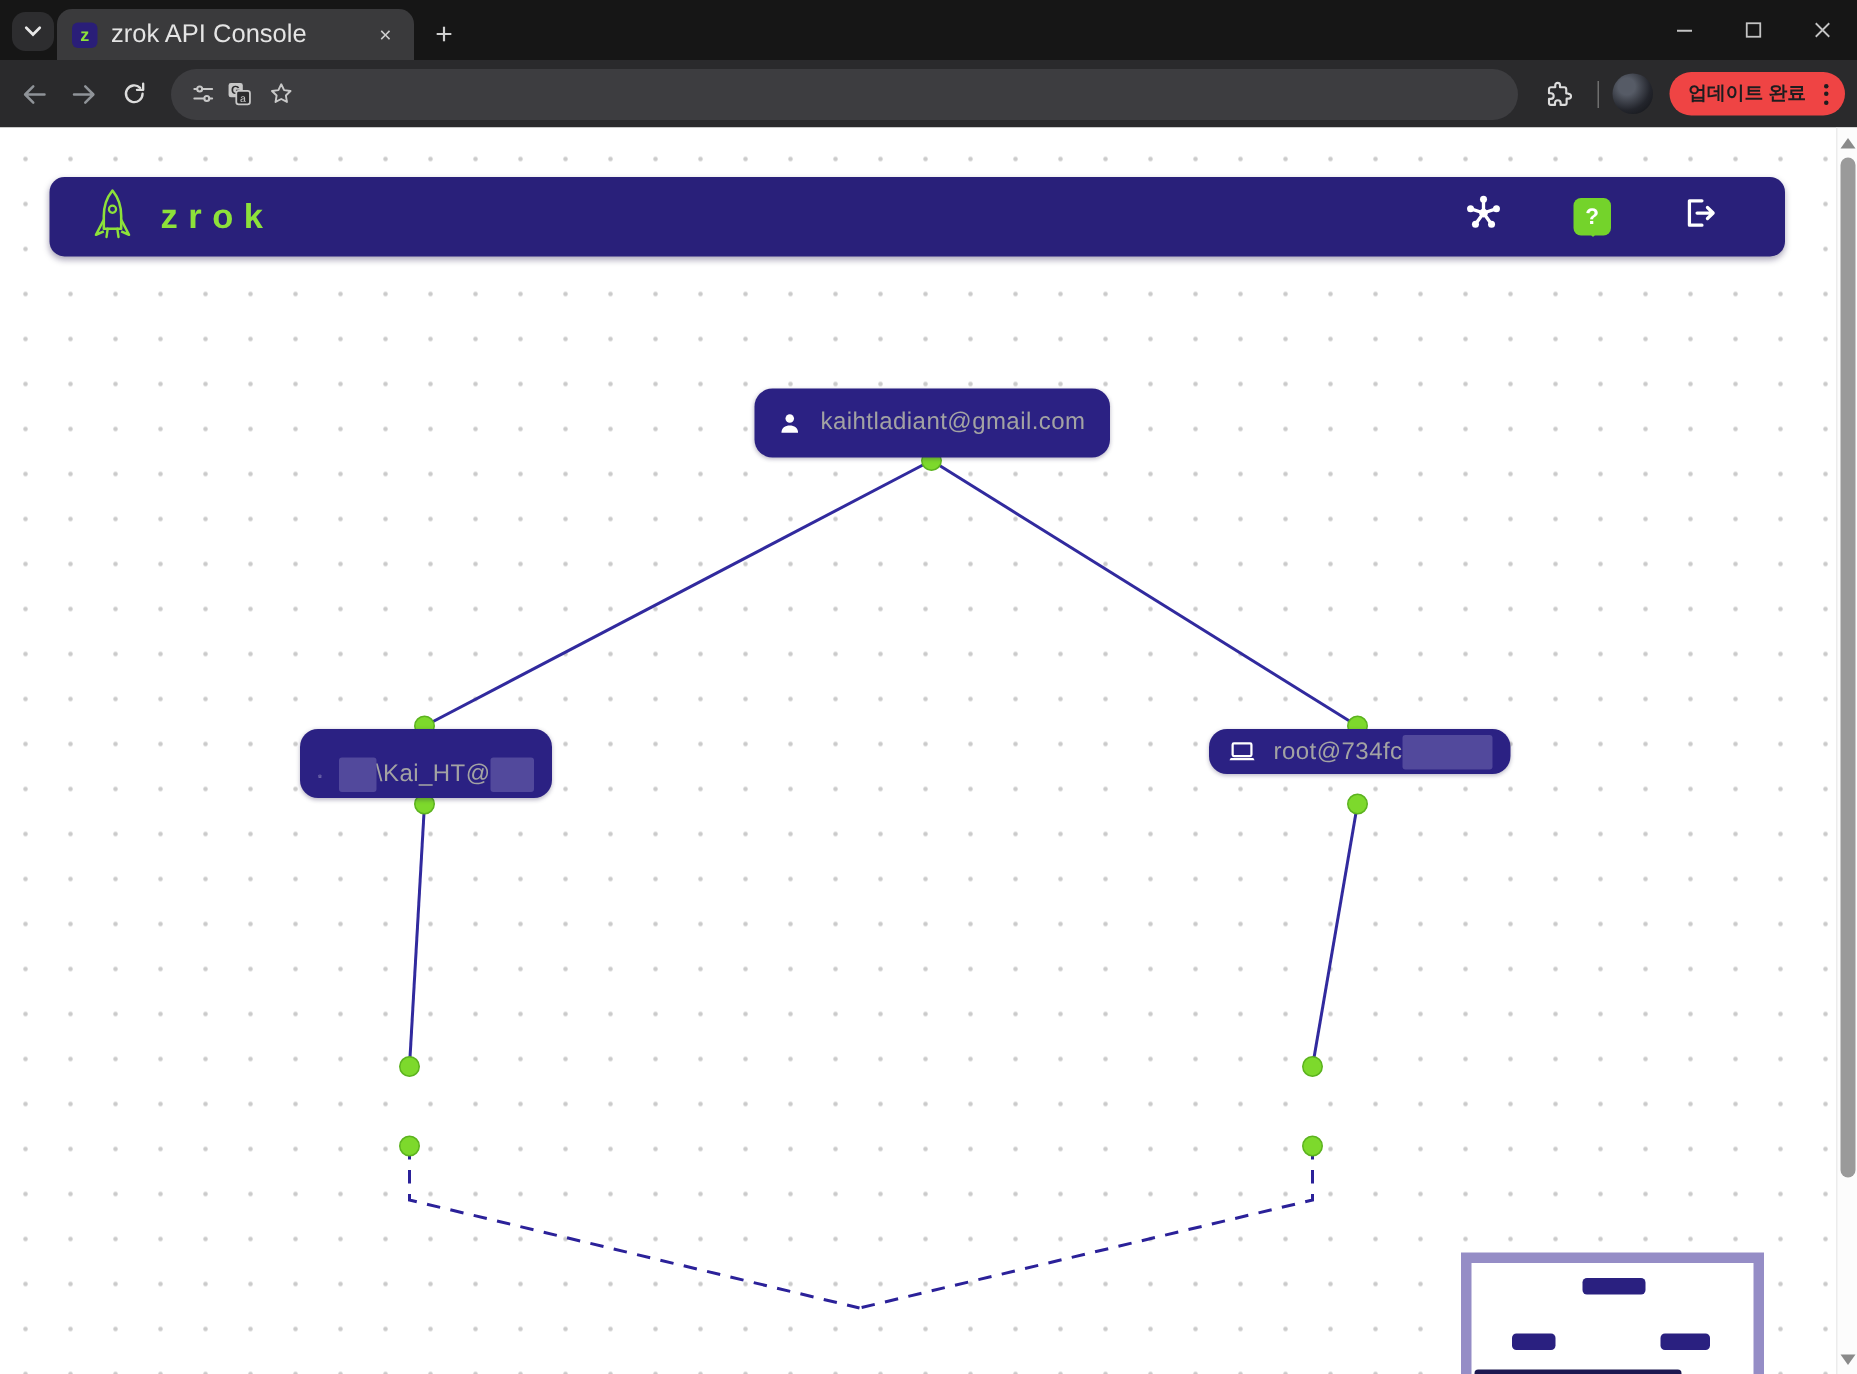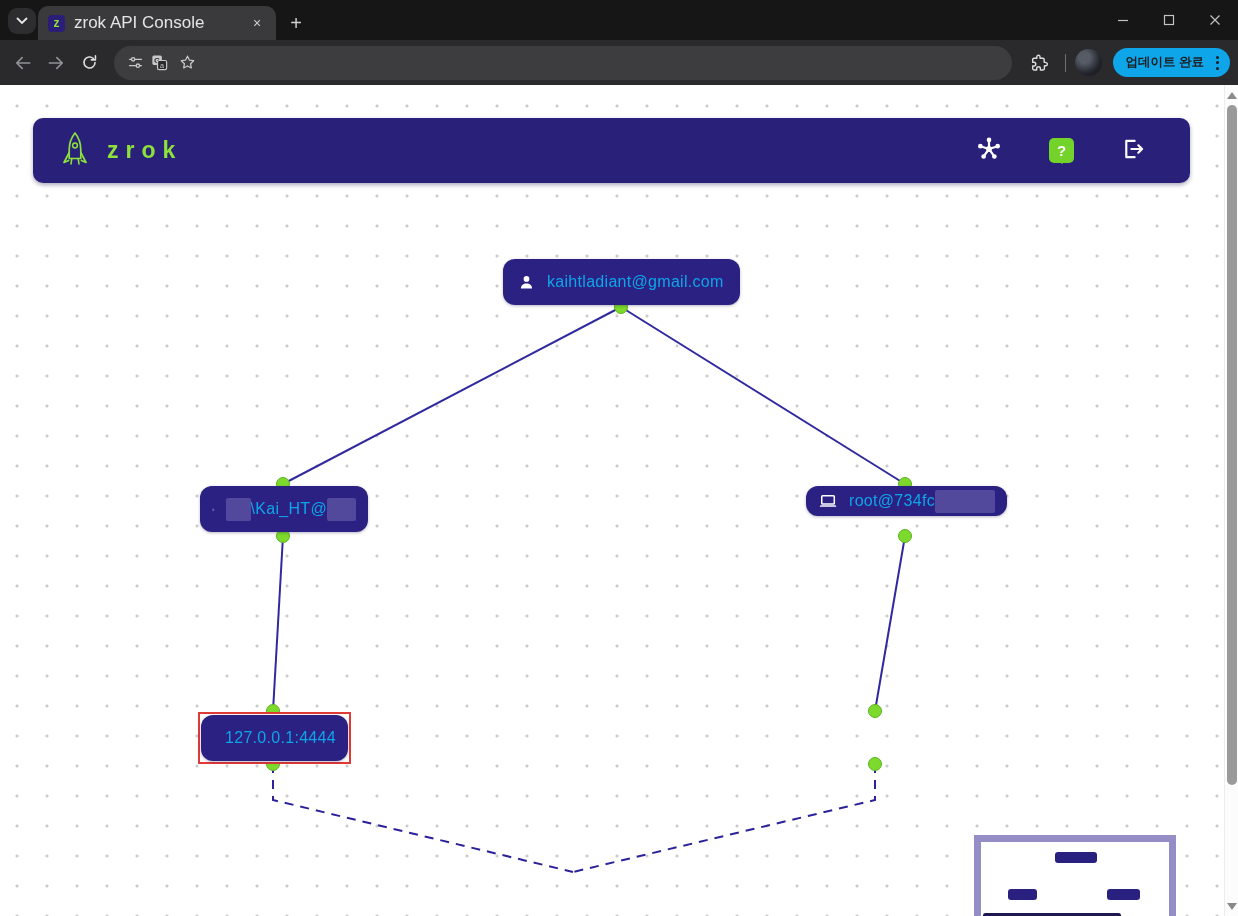--- a/index.html
+++ b/index.html
@@ -25,46 +25,46 @@
   .toolbar { position:absolute; left:0; top:40px; width:1238px; height:45px; background:#2a2a2c;
              display:flex; align-items:center; }
   .nav-btn { width:34px; height:34px; display:flex; align-items:center; justify-content:center; border-radius:50%; }
   .omnibox { height:34px; flex:0 0 898px; margin-left:8px; background:#3d3d40; border-radius:17px;
              display:flex; align-items:center; padding:0 10px 0 12px; }
   .omni-url { color:#e8eaed; font-size:14.5px; flex:1; margin-left:10px; }
   .omni-ic { width:28px; height:28px; display:flex; align-items:center; justify-content:center; border-radius:50%; }
   .tb-sep { width:1px; height:18px; background:#6e6e6e; margin:0 9px; }
   .avatar { width:27px; height:27px; border-radius:50%;
             background:radial-gradient(circle at 35% 32%, #565b66 0 22%, #23252c 62%, #0f1013 100%); }
-  .update-pill { height:29px; margin-left:11px; margin-right:8px; background:#0ea5e9; border-radius:15px;
+  .update-pill { height:29px; margin-left:11px; margin-right:8px; background:#ef4444; border-radius:15px;
                  display:flex; align-items:center; padding:0 5px 0 13px; gap:6px; }
   .update-label { font-size:12.5px; color:#1d1d1f; font-weight:bold; white-space:nowrap; }
   .menu-dots { display:flex; flex-direction:column; gap:2.5px; padding:0 6px; }
   .menu-dots i { width:3px; height:3px; border-radius:50%; background:#1d1d1f; }
 
   
   .content { position:absolute; left:0; top:85px; width:1238px; height:831px; background:#fff;
              background-image:radial-gradient(circle, #cbcbcb 1.1px, transparent 1.9px);
              background-size:30px 30px; background-position:2px 6px; overflow:hidden; }
 
-  .appbar { position:absolute; left:33px; top:33px; width:1157px; height:65px; background:#29207a;
+  .appbar { position:absolute; left:33px; top:33px; width:1157px; height:53px; background:#29207a;
             border-radius:10px; display:flex; align-items:center; padding:0 44px 0 26px;
             box-shadow:0 2px 4px rgba(20,10,60,.35); }
   .logo-text { color:#8de13a; font-size:23px; font-weight:bold; letter-spacing:7px; margin-left:16px; flex:1; }
   .appbar-icons { display:flex; align-items:center; gap:46px; }
   .help-badge { width:25px; height:25px; background:#74d32b; border-radius:5px; position:relative;
                 display:flex; align-items:center; justify-content:center;
                 color:#fff; font-weight:bold; font-size:15px; }
   .help-badge::after { content:""; position:absolute; bottom:-5px; left:9px; border:4px solid transparent;
                        border-top-color:#74d32b; }
 
   .edges { position:absolute; left:0; top:0; pointer-events:none; }
 
   .gnode { position:absolute; background:#2b2183; border-radius:12px; display:flex; align-items:center;
-           padding:0 14px; gap:11px; color:#0ea5e9; font-size:16px; letter-spacing:.3px;
+           padding:0 14px; gap:11px; color:#a3a3a3; font-size:16px; letter-spacing:.3px;
            box-shadow:0 1px 3px rgba(20,10,60,.3); }
   .gnode .nlabel { white-space:nowrap; }
   .redact { display:inline-block; height:23px; background:#564d9e; border-radius:2px;
             vertical-align:middle; opacity:.92; }
   .sel-box { position:absolute; border:2px solid #e03a36; background:#fff; }
   .sel-box .gnode { position:absolute; inset:1px; border-radius:12px; justify-content:flex-start; }
 
   .minimap { position:absolute; left:974px; top:750px; width:202px; height:92px;
              border:7px solid #958dc6; background:#fff; }
   .mini-node { position:absolute; background:#2a2080; border-radius:3px; }
@@ -231,47 +231,36 @@
   </svg>
 
   <div class="gnode" style="left:503px; top:174px; width:237px; height:46px;">
     <svg width="19" height="19" viewBox="0 0 24 24">
       <circle cx="12" cy="7.5" r="3.6" fill="#fff"></circle>
       <path d="M5 19.5 C5 15.5 8.2 13.4 12 13.4 C15.8 13.4 19 15.5 19 19.5 Z" fill="#fff"></path>
     </svg>
     <span class="nlabel">kaihtladiant@gmail.com</span>
   </div>
 
-  <div class="gnode" style="left:200px; top:401px; width:168px; height:46px; padding:4px 12px;">
+  <div class="gnode" style="left:200px; top:401px; width:168px; height:46px; padding:4px 12px;align-items:flex-end;">
     <svg width="21" height="21" viewBox="0 0 24 24">
       <rect x="4.5" y="5" width="15" height="10" rx="1" fill="none" stroke="#fff" stroke-width="1.8"></rect>
       <path d="M3 16.6 L21 16.6 L22 18.4 L2 18.4 Z" fill="#fff"></path>
     </svg>
     <span class="nlabel"><span class="redact" style="width:25px"></span><span>\Kai_HT@</span><span class="redact" style="width:29px"></span></span>
   </div>
 
   <div class="gnode" style="left:806px; top:401px; width:201px; height:30px; padding:0 12px;">
     <svg width="21" height="21" viewBox="0 0 24 24">
       <rect x="4.5" y="5" width="15" height="10" rx="1" fill="none" stroke="#fff" stroke-width="1.8"></rect>
       <path d="M3 16.6 L21 16.6 L22 18.4 L2 18.4 Z" fill="#fff"></path>
     </svg>
     <span class="nlabel"><span>root@734fc</span><span class="redact" style="width:60px"></span></span>
   </div>
 
-  <div class="sel-box" style="left:198px; top:627px; width:153px; height:52px;">
-    <div class="gnode" style="padding:0 13px;">
-      <svg width="19" height="19" viewBox="0 0 24 24">
-        <circle cx="6" cy="12" r="2.6" fill="#fff"></circle>
-          <circle cx="17" cy="5.5" r="2.6" fill="#fff"></circle>
-          <circle cx="17" cy="18.5" r="2.6" fill="#fff"></circle>
-        <path d="M6 12 L17 5.5 M6 12 L17 18.5" stroke="#fff" stroke-width="2"></path>
-      </svg>
-      <span class="nlabel">127.0.0.1:4444</span>
-    </div>
-  </div>
 
 
   <div class="minimap">
     <div class="mini-node" style="left:74px; top:10px; width:42px; height:11px;"></div>
     <div class="mini-node" style="left:27px; top:47px; width:29px; height:11px;"></div>
     <div class="mini-node" style="left:126px; top:47px; width:33px; height:11px;"></div>
     <div class="mini-node" style="left:2px; top:71px; width:138px; height:5px; background:#1d1850;"></div>
   </div>
 
   <div class="scrollbar">

